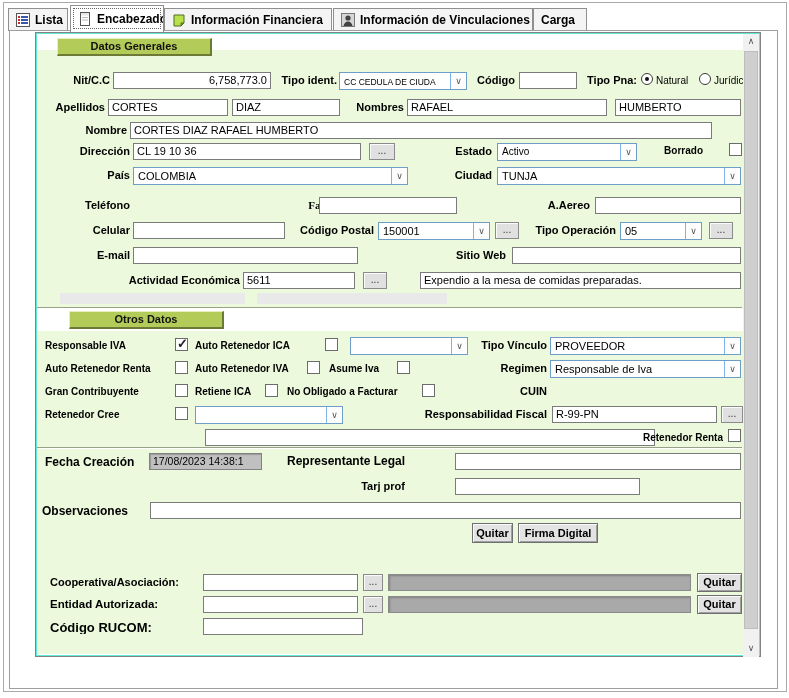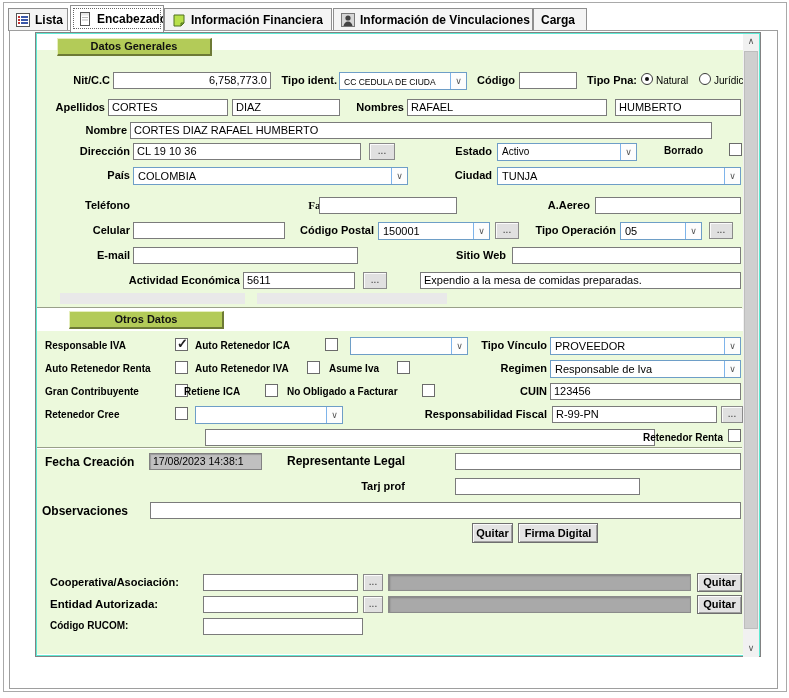--- a/index.html
+++ b/index.html
@@ -222,26 +222,25 @@
         <div class="lbs" style="left:292px;top:329px;width:56px;">Asume Iva</div>
         <span class="ck" style="left:360px;top:327px;"></span>
         <div class="lb" style="left:455px;top:328px;width:55px;">Regimen</div>
         <div class="cmb" style="left:513px;top:326px;width:191px;">
           <span class="v">Responsable de Iva</span>
           <span class="b">∨</span>
         </div>
 
         <div class="lbs" style="left:8px;top:352px;width:120px;">Gran Contribuyente</div>
         <span class="ck" style="left:138px;top:350px;"></span>
-        <div class="lbs" style="left:147px;top:352px;width:68px;">Retiene ICA</div>
+        <div class="lbs" style="left:158px;top:352px;width:68px;">Retiene ICA</div>
         <span class="ck" style="left:228px;top:350px;"></span>
         <div class="lbs" style="left:250px;top:352px;width:128px;">No Obligado a Facturar</div>
         <span class="ck" style="left:385px;top:350px;"></span>
         <div class="lb" style="left:470px;top:351px;width:40px;">CUIN</div>
-        <div class="in" style="left:513px;top:349px;width:191px;">123456</div>
 
         <div class="lbs" style="left:8px;top:375px;width:100px;">Retenedor Cree</div>
         <span class="ck" style="left:138px;top:373px;"></span>
         <div class="cmb" style="left:158px;top:372px;width:148px;">
           <span class="v"></span>
           <span class="b">∨</span>
         </div>
         <div class="lb" style="left:375px;top:374px;width:135px;">Responsabilidad Fiscal</div>
         <div class="in" style="left:515px;top:372px;width:165px;">R-99-PN</div>
         <div class="dots" style="left:684px;top:372px;width:22px;">...</div>
@@ -271,21 +270,21 @@
         <div class="dots" style="left:326px;top:540px;width:20px;">...</div>
         <div class="dis2" style="left:351px;top:540px;width:303px;"></div>
         <div class="btn" style="left:660px;top:539px;width:45px;height:19px;line-height:17px;">Quitar</div>
 
         <div class="lbl" style="left:13px;top:564px;width:150px;font-size:11.5px;">Entidad Autorizada:</div>
         <div class="in" style="left:166px;top:562px;width:155px;"></div>
         <div class="dots" style="left:326px;top:562px;width:20px;">...</div>
         <div class="dis2" style="left:351px;top:562px;width:303px;"></div>
         <div class="btn" style="left:660px;top:561px;width:45px;height:19px;line-height:17px;">Quitar</div>
 
-        <div class="lbl" style="left:13px;top:586px;width:150px;font-size:10px;">Código RUCOM:</div>
+        <div class="lbl" style="left:13px;top:586px;width:150px;font-size:13px;">Código RUCOM:</div>
         <div class="in" style="left:166px;top:584px;width:160px;"></div>
       </div>
 
       <div class="sbar">
         <div class="sarr" style="top:0;">∧</div>
         <div class="sthumb"></div>
         <div class="sarr" style="top:607px;">∨</div>
       </div>
     </div>
   </div>

